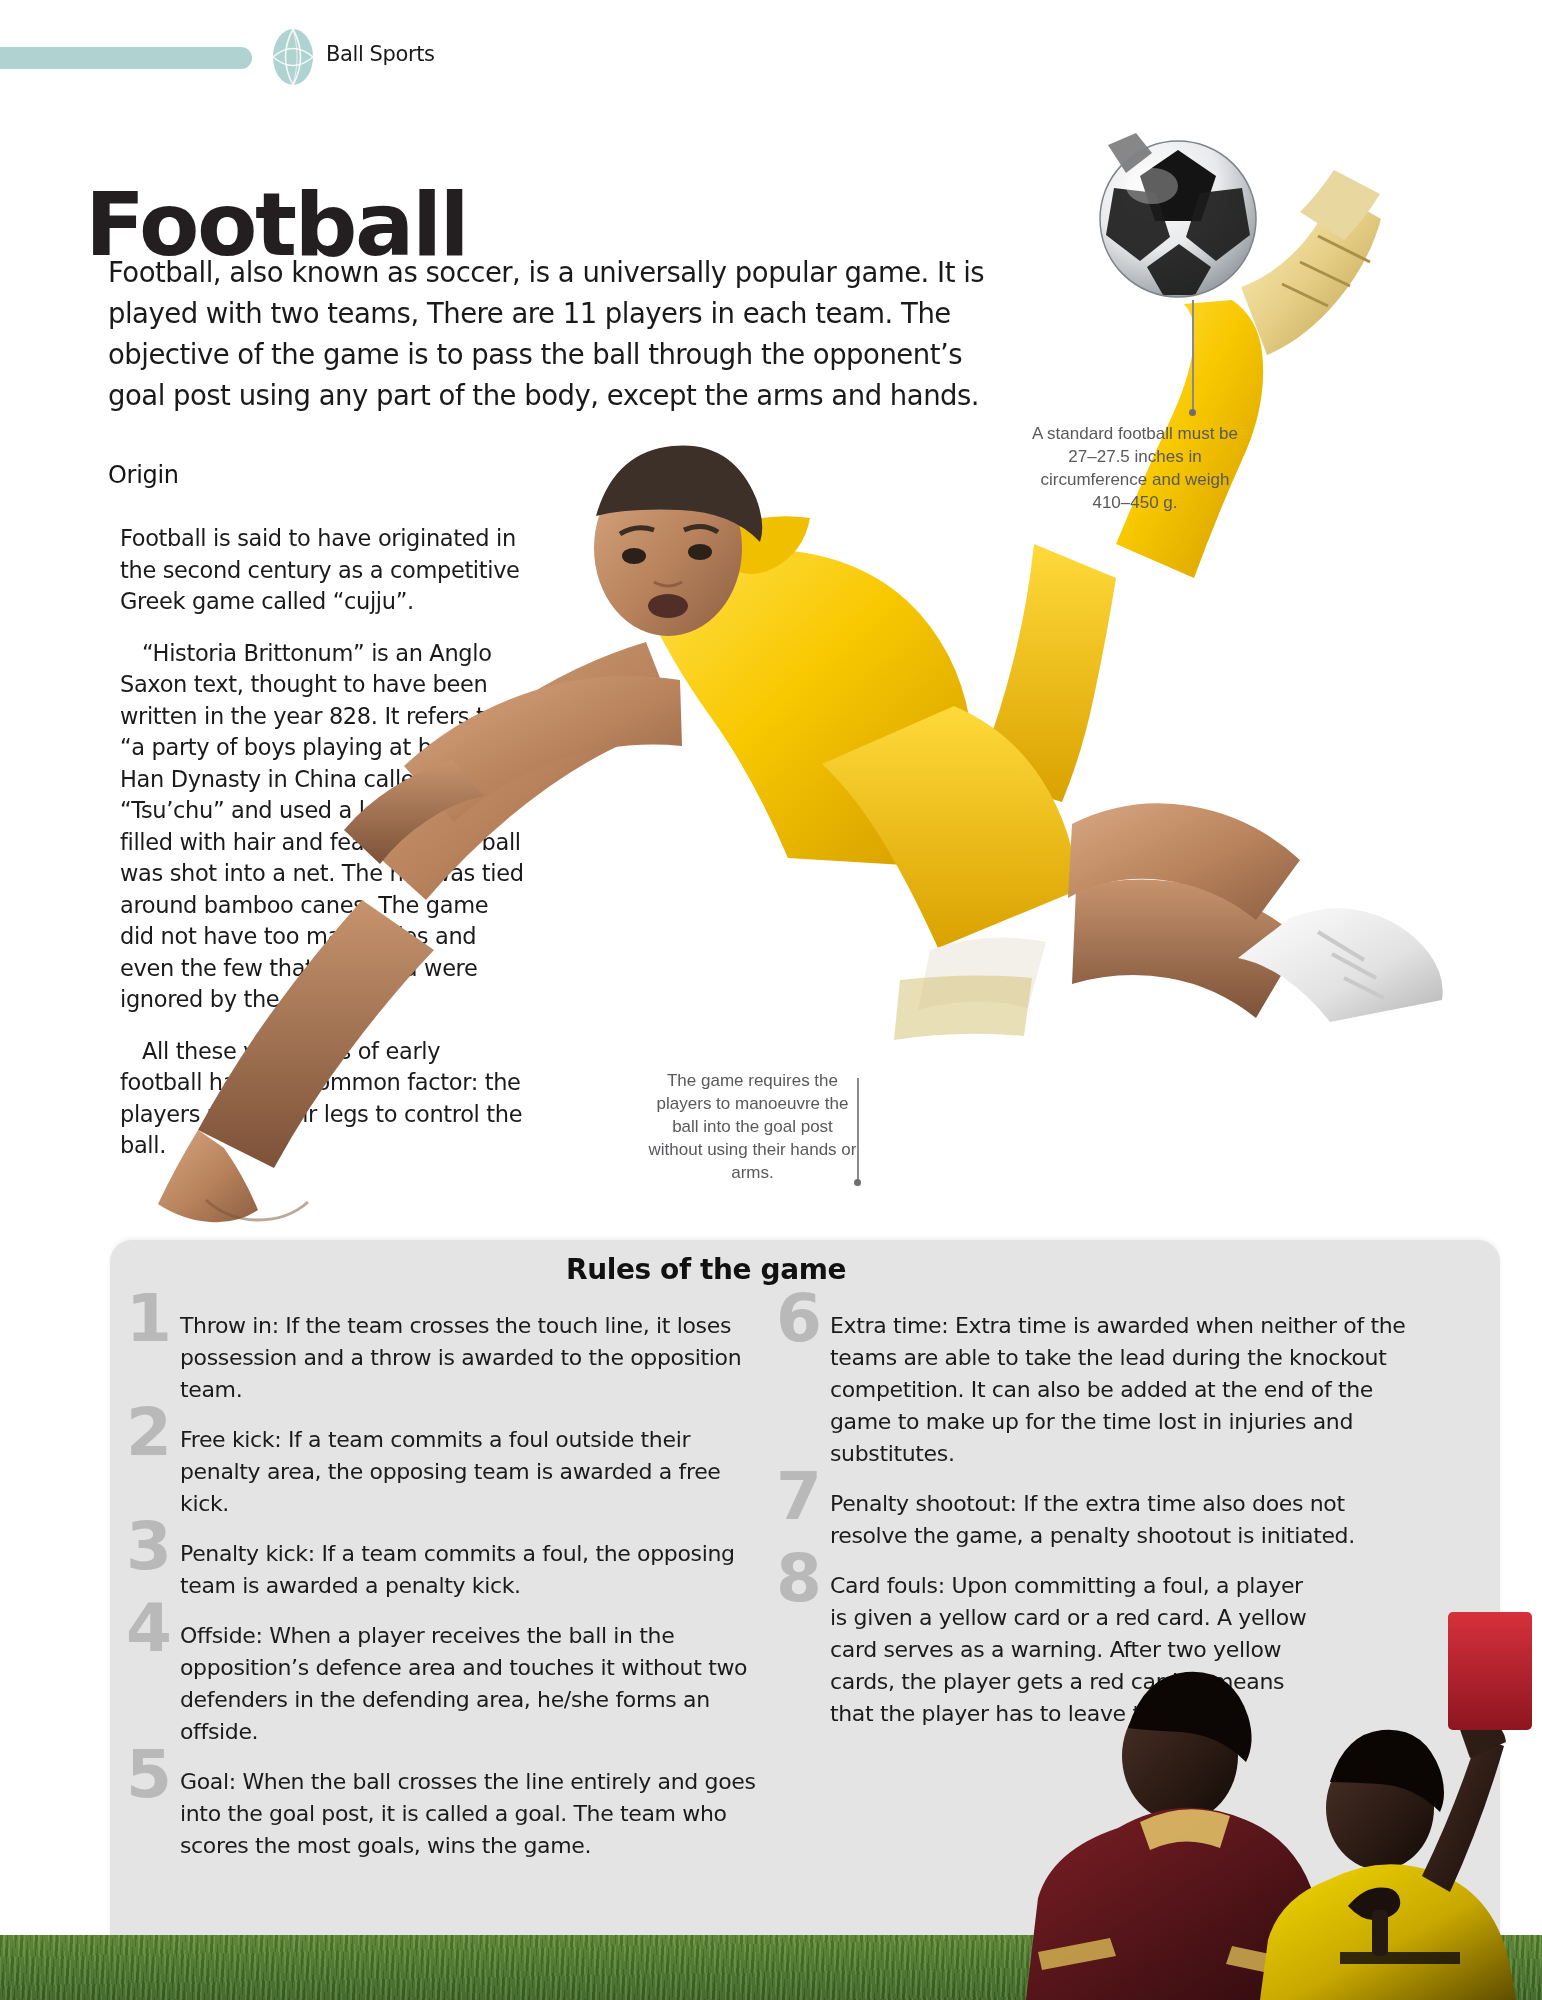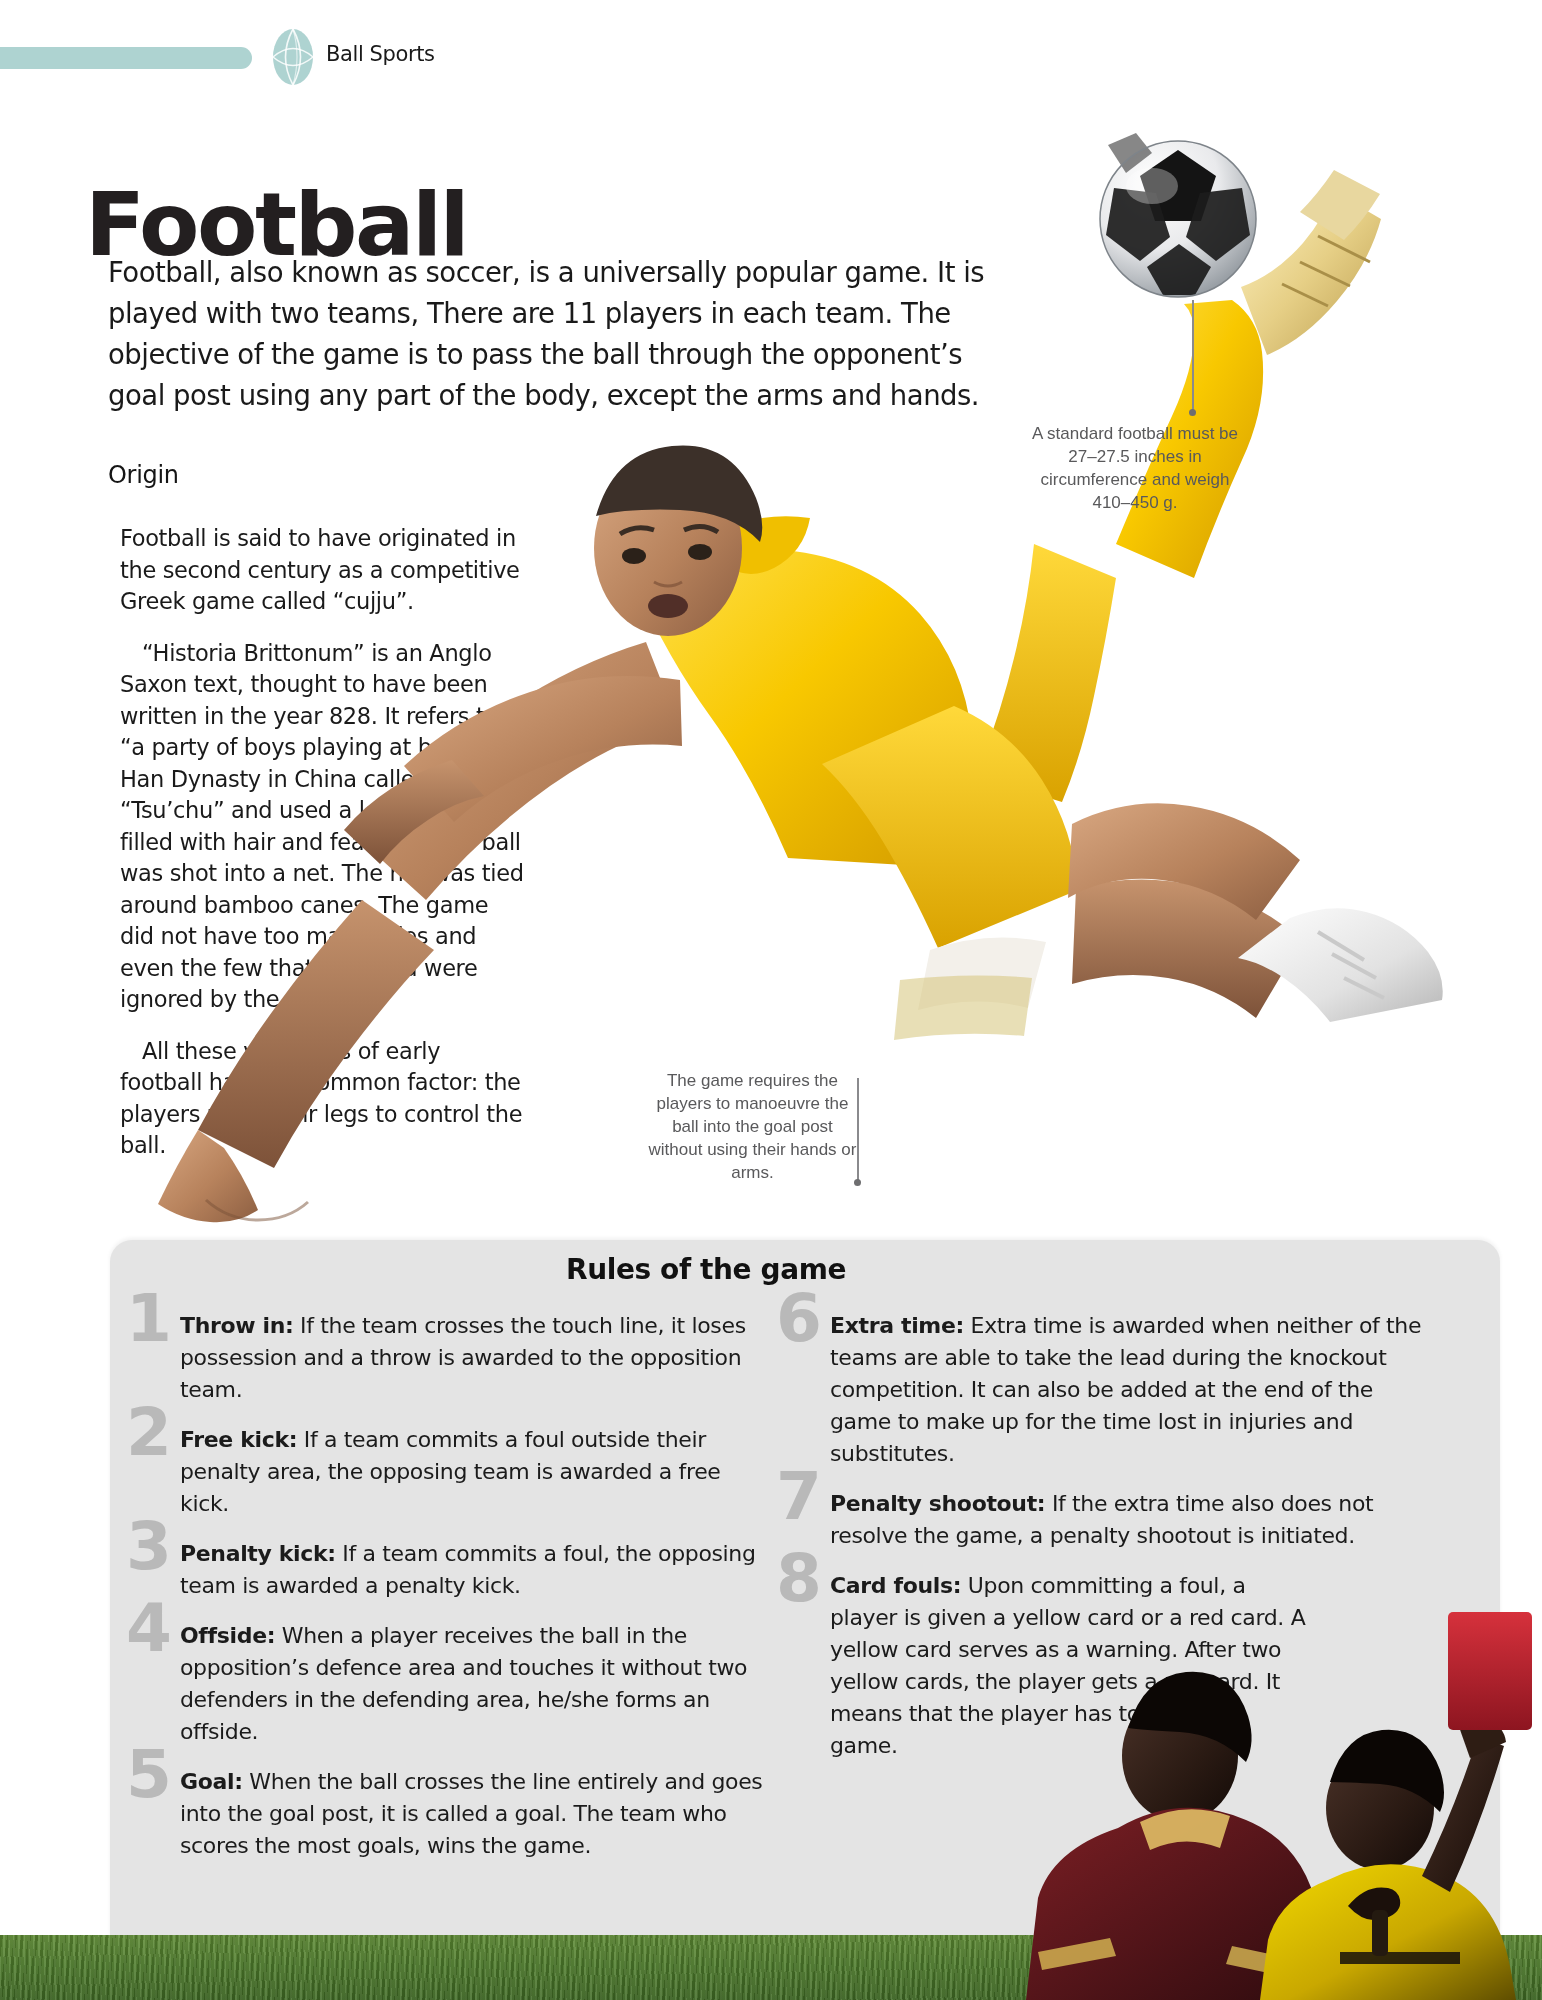--- a/index.html
+++ b/index.html
@@ -66,21 +66,21 @@
   #rules-col-left  { left:132px; width:640px; }
   #rules-col-right { left:782px; width:640px; }
 
   .rule-item { position:relative; padding-left:48px; margin-bottom:18px; }
   .rule-num { position:absolute; left:-6px; top:-24px;
               font-family:"DejaVu Sans", sans-serif; font-weight:bold;
               font-size:66px; line-height:66px; color:#b9b9b9;
               letter-spacing:-3px; }
   .rule-text { font-family:"DejaVu Sans", sans-serif; font-size:22px;
                line-height:32px; color:#1b1b1b; letter-spacing:-0.35px; }
-  .rule-text b { font-weight:bold; }
+  .rule-text b { font-weight:normal; }
   .rule-narrow .rule-text { width:300px; }
 
   
   #grass-strip { position:absolute; left:0; top:1935px; width:1542px; height:65px;
                  background:
                    repeating-linear-gradient(88deg, rgba(255,255,255,0.08) 0 2px, rgba(0,0,0,0.07) 2px 5px),
                    repeating-linear-gradient(97deg, rgba(0,0,0,0.10) 0 3px, rgba(255,255,255,0.06) 3px 7px),
                    linear-gradient(180deg,#5d8a33 0%,#4f7d2c 40%,#3f6a24 100%);
   }
   #referee-scene { position:absolute; left:980px; top:1560px; width:562px; height:440px; }

